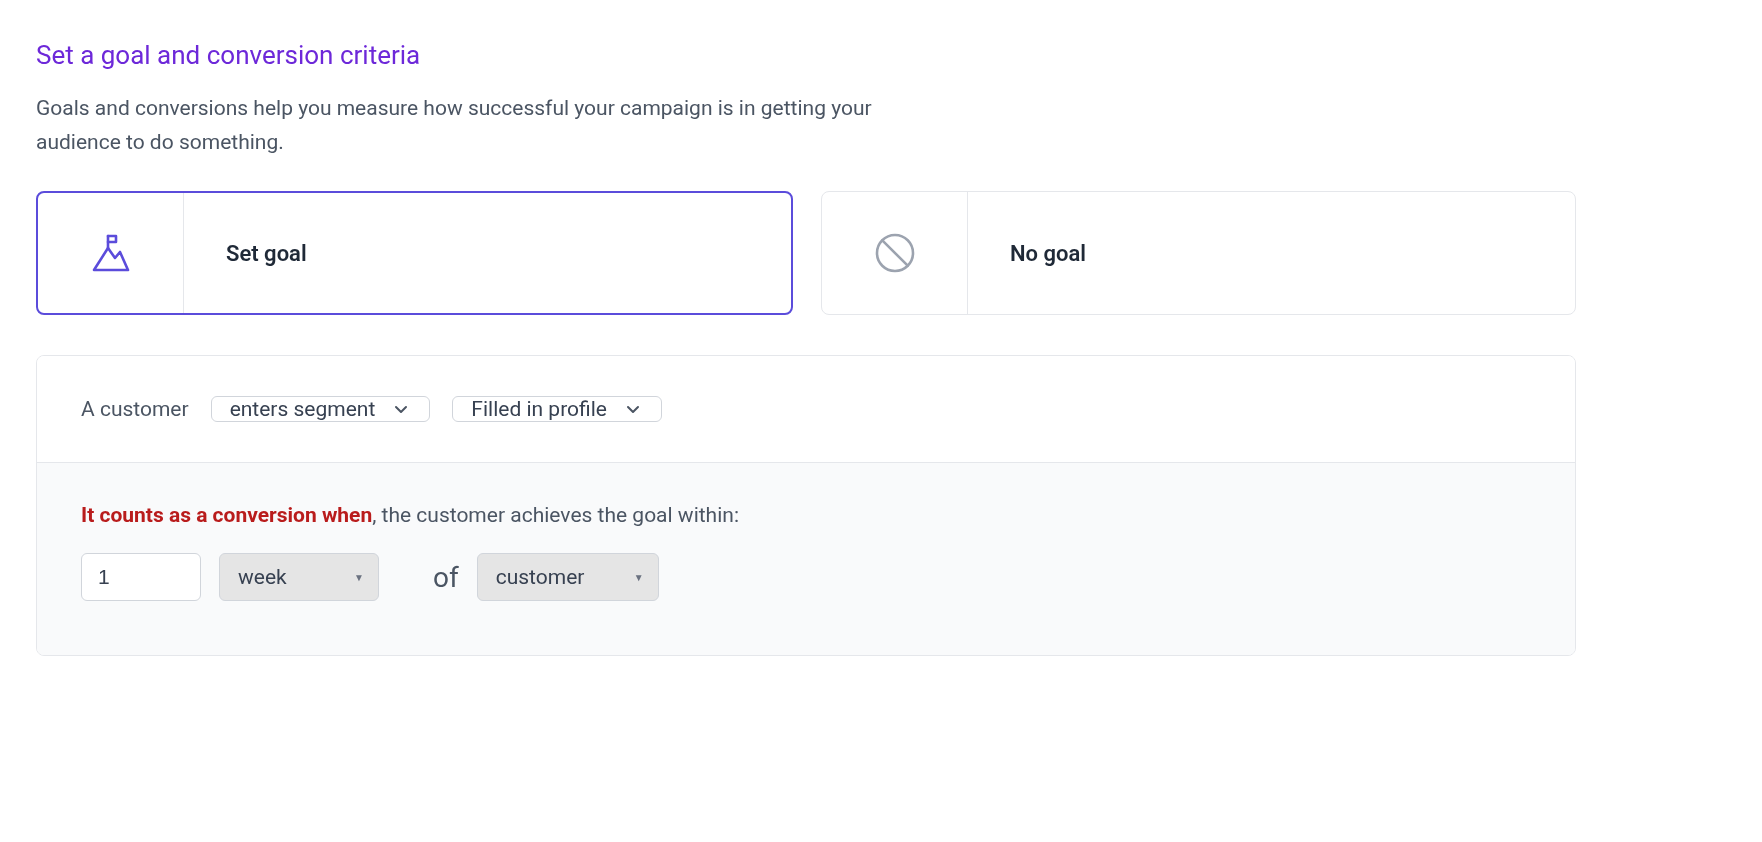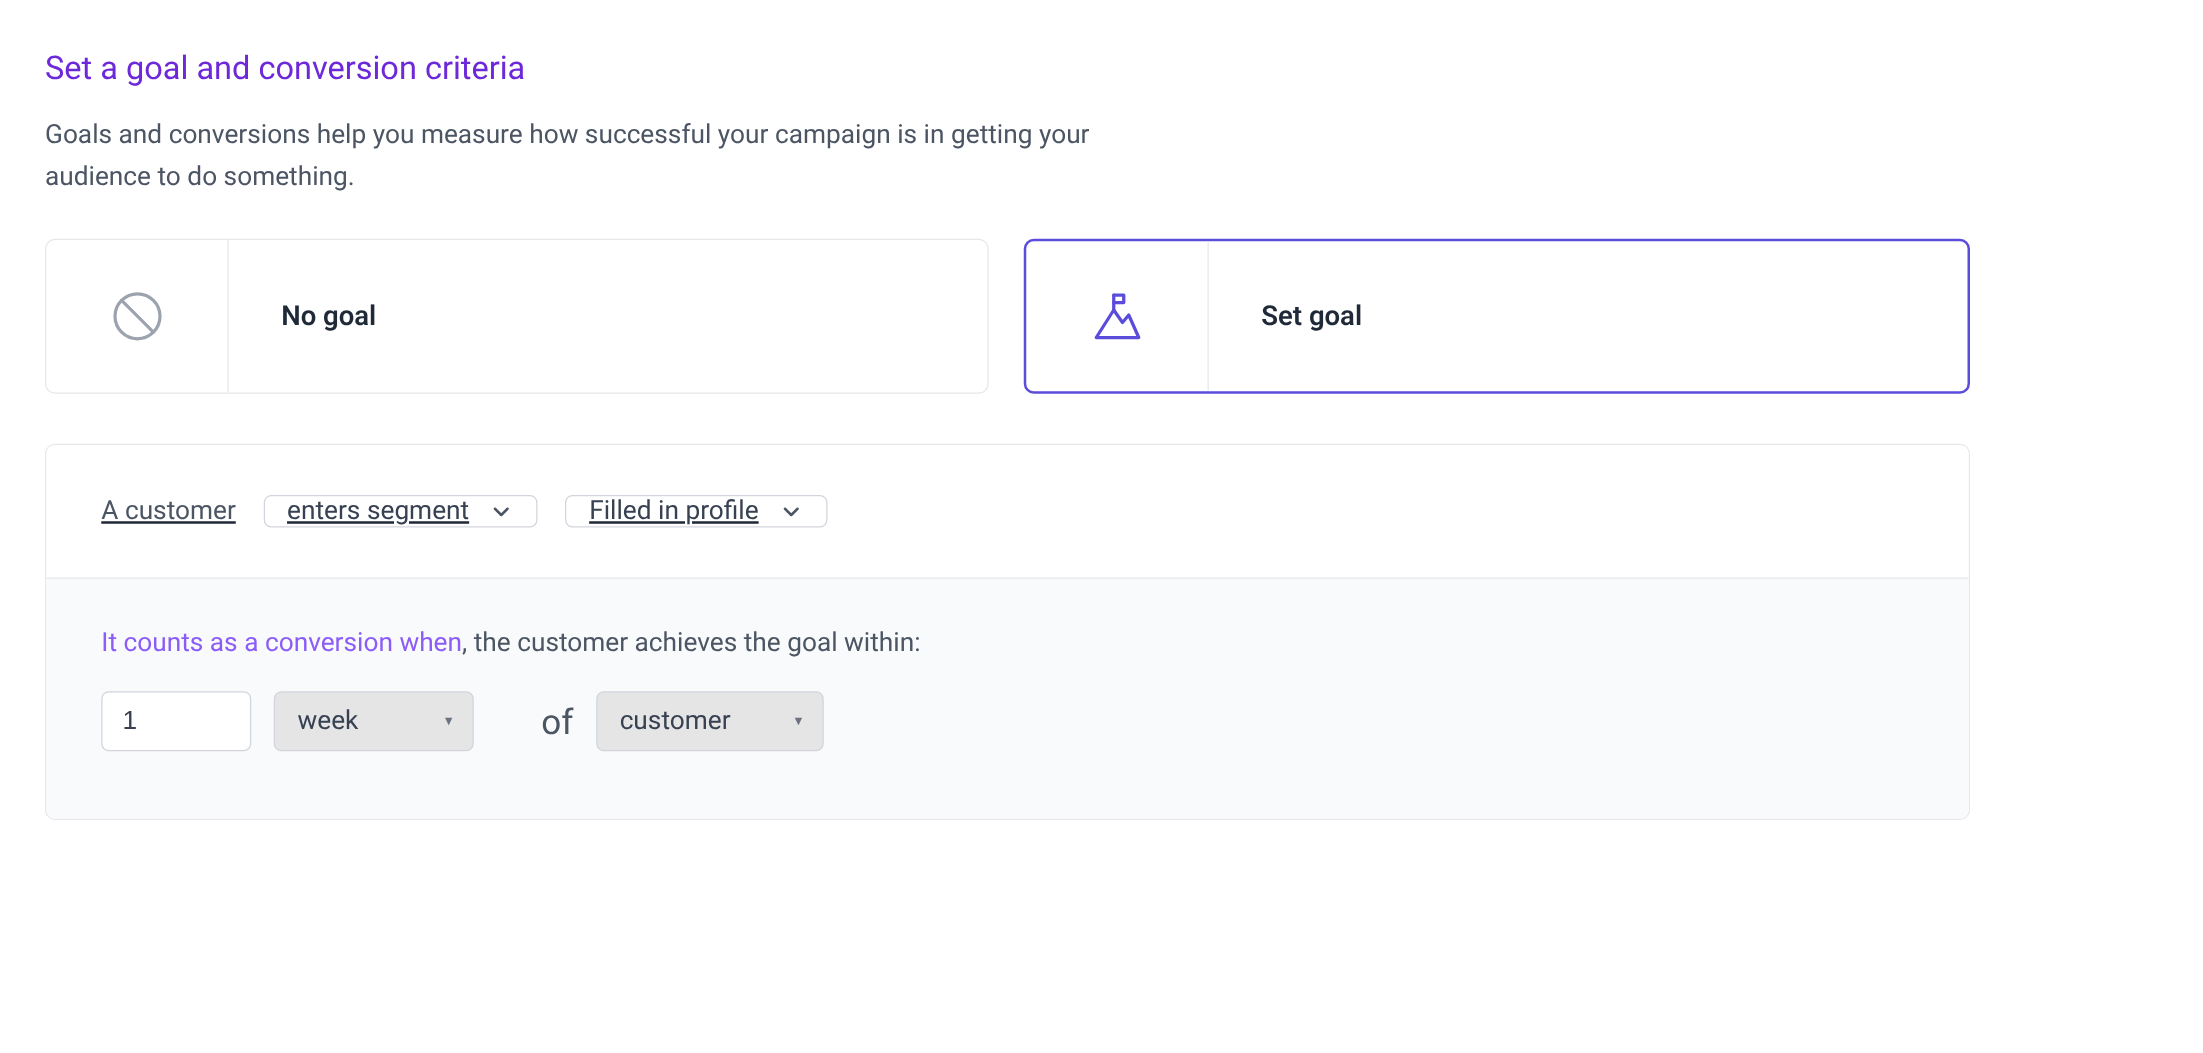--- a/index.html
+++ b/index.html
@@ -68,21 +68,20 @@
       border-radius: 8px;
       overflow: hidden;
     }
     .panel-top {
       background: #fff;
       padding: 40px 44px;
       display: flex;
       align-items: center;
       gap: 22px;
       flex-wrap: wrap;
-      text-decoration: underline;
     }
     .panel-bottom {
       background: #f9fafb;
       border-top: 1px solid #e5e7eb;
       padding: 40px 44px 54px;
     }
     .static-text {
       font-size: 21px;
       color: #4b5563;
     }
@@ -100,22 +99,22 @@
     }
     .dropdown .chev {
       display: inline-flex;
     }
     .conversion-line {
       font-size: 21px;
       color: #4b5563;
       margin-bottom: 26px;
     }
     .conversion-line .bold {
-      font-weight: 400;
-      color: #8b5cf6;
+      font-weight: 700;
+      color: #b91c1c;
     }
     .conversion-controls {
       display: flex;
       align-items: center;
       gap: 18px;
       flex-wrap: wrap;
     }
     .num-input {
       width: 120px;
       height: 48px;
@@ -160,46 +159,46 @@
 </head>
 <body>
 
 <div class="container">
 
   <h1 class="title">Set a goal and conversion criteria</h1>
 
   <p class="description">Goals and conversions help you measure how successful your campaign is in getting your audience to do something.</p>
 
   <div class="card-row">
-
-    <div class="card">
-      <div class="card-icon-wrap">
-        <span>
-          <svg width="46" height="46" viewBox="0 0 46 46" fill="none" stroke="#9ca3af" stroke-width="2.6" stroke-linecap="round" stroke-linejoin="round">
-            <circle cx="23" cy="23" r="18"></circle>
-            <line x1="10.3" y1="10.3" x2="35.7" y2="35.7"></line>
-          </svg>
-        </span>
-      </div>
-      <div class="card-label">No goal</div>
-    </div>
 
     <div class="card selected">
       <div class="card-icon-wrap">
         <span>
           <svg width="46" height="46" viewBox="0 0 46 46" fill="none" stroke="#5b4cdb" stroke-width="2.6" stroke-linecap="round" stroke-linejoin="round">
             <path d="M6 40 L20 18 L27 28 L32 22 L40 40 Z"></path>
             <line x1="20" y1="18" x2="20" y2="6"></line>
             <path d="M20 6 L28 6 L28 12 L20 12"></path>
           </svg>
         </span>
       </div>
       <div class="card-label">Set goal</div>
     </div>
 
+    <div class="card">
+      <div class="card-icon-wrap">
+        <span>
+          <svg width="46" height="46" viewBox="0 0 46 46" fill="none" stroke="#9ca3af" stroke-width="2.6" stroke-linecap="round" stroke-linejoin="round">
+            <circle cx="23" cy="23" r="18"></circle>
+            <line x1="10.3" y1="10.3" x2="35.7" y2="35.7"></line>
+          </svg>
+        </span>
+      </div>
+      <div class="card-label">No goal</div>
+    </div>
+
   </div>
 
   <div class="panel">
 
     <div class="panel-top">
       <span class="static-text">A customer</span>
 
       <div class="dropdown">
         <span>enters segment</span>
         <span class="chev">

